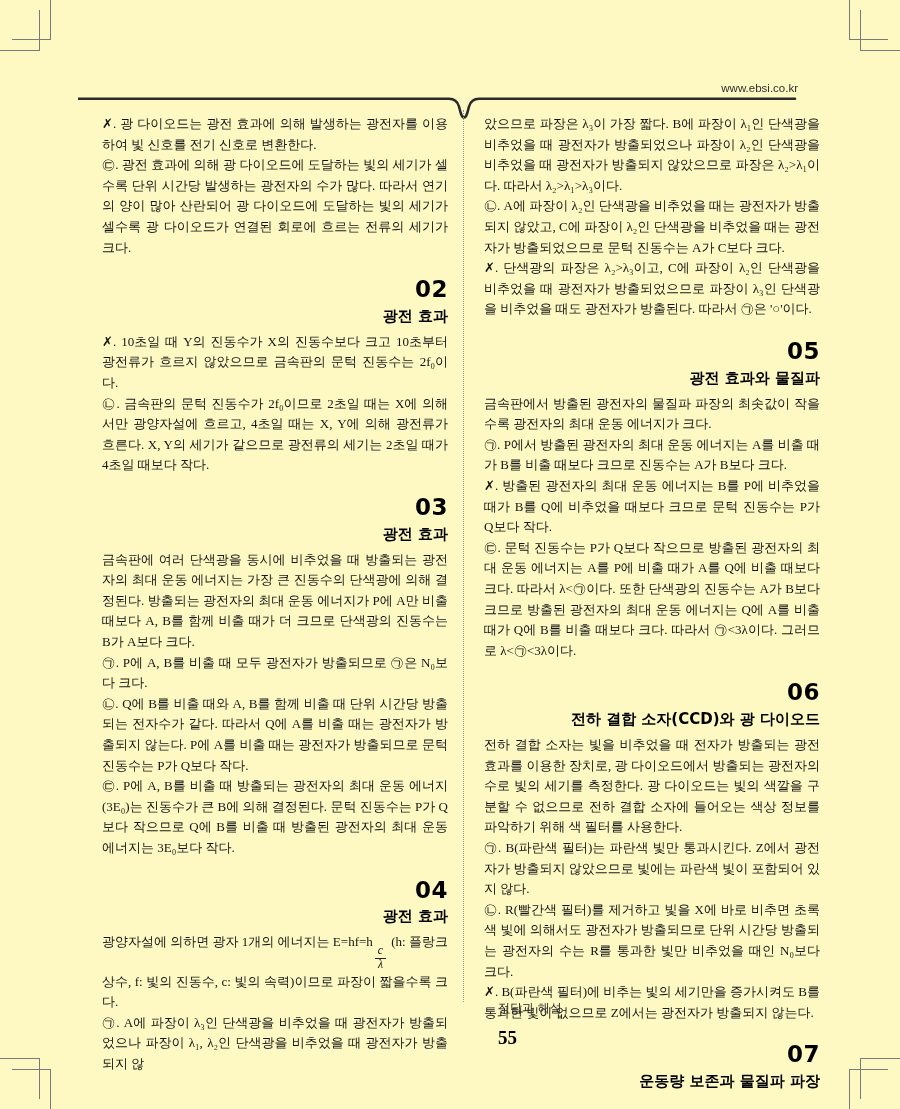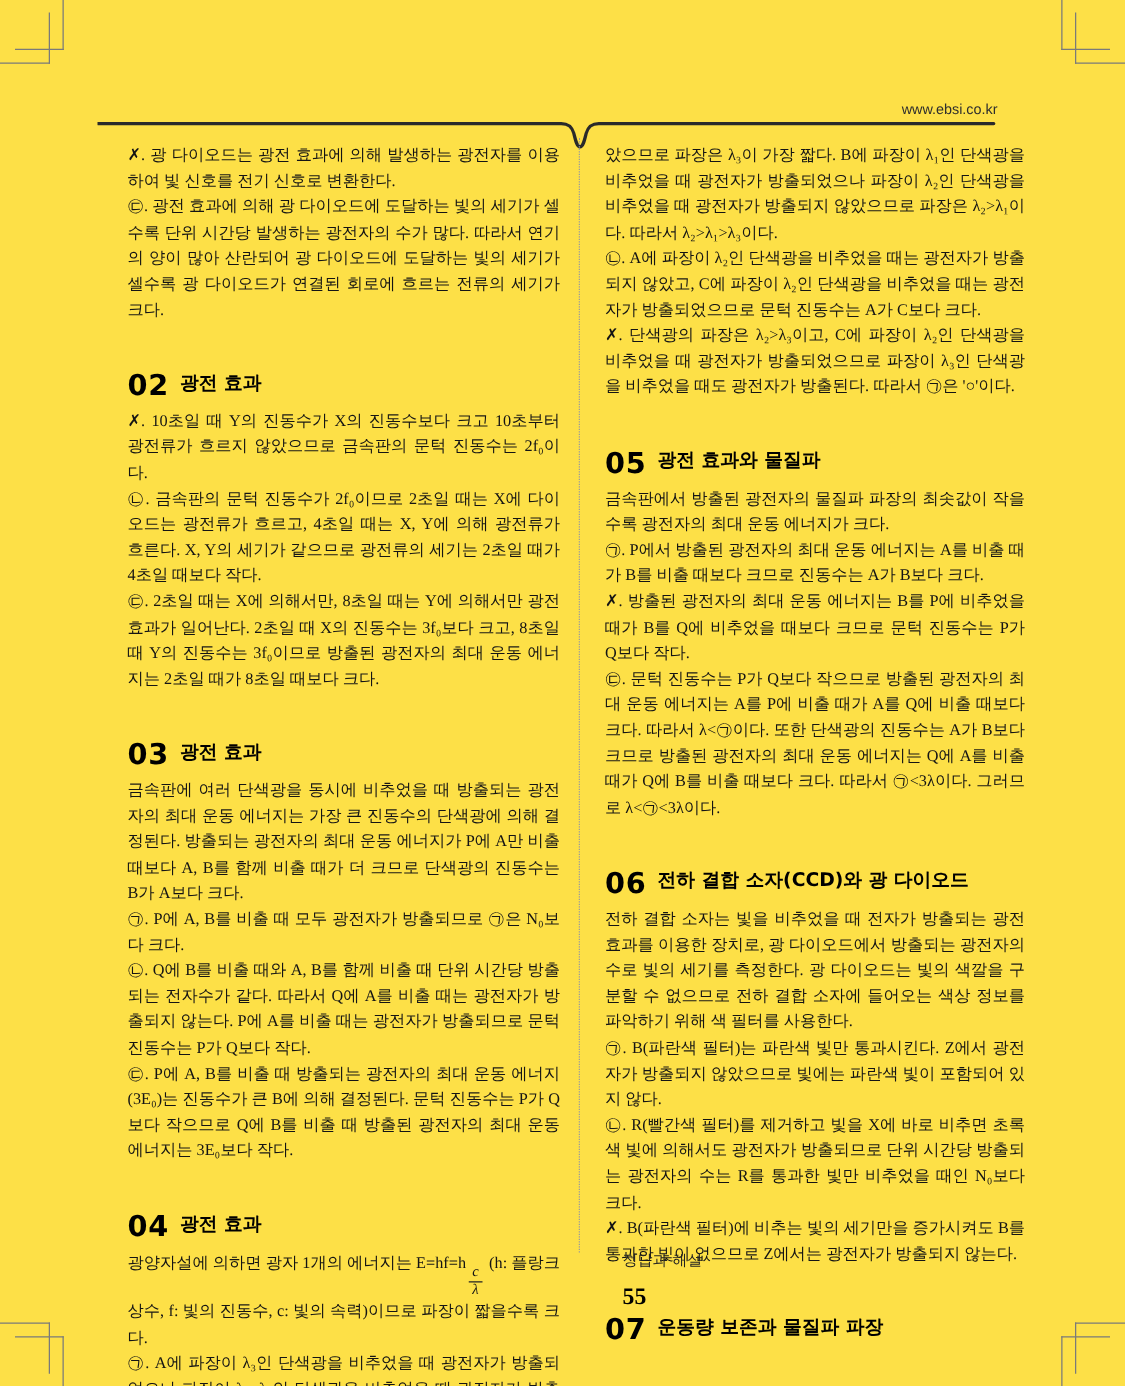--- a/index.html
+++ b/index.html
@@ -1,17 +1,17 @@
 <!DOCTYPE html>
 <html><head>
 <meta charset="utf-8">
 <style>
   html,body { margin:0; padding:0; background:#e8e8e8; }
   .page {
-    position:relative; width:900px; height:1109px; background:#fde047;
+    position:relative; width:900px; height:1109px; background:#fef9c3;
     font-family:"Liberation Serif","DejaVu Serif",serif; overflow:hidden;
     margin:0 auto; color:#141414;
   }
   
   .cm { position:absolute; }
   .cm-tl-a { left:12px; top:0;    width:38px; height:39px; border-right:1px solid #7a7a7a; border-bottom:1px solid #7a7a7a; }
   .cm-tl-b { left:0;    top:10px; width:39px; height:40px; border-right:1px solid #7a7a7a; border-bottom:1px solid #7a7a7a; }
   .cm-tr-a { right:12px; top:0;    width:38px; height:39px; border-left:1px solid #7a7a7a; border-bottom:1px solid #7a7a7a; }
   .cm-tr-b { right:0;    top:10px; width:39px; height:40px; border-left:1px solid #7a7a7a; border-bottom:1px solid #7a7a7a; }
   .cm-bl-a { left:12px; bottom:0;    width:38px; height:39px; border-right:1px solid #7a7a7a; border-top:1px solid #7a7a7a; }
@@ -27,21 +27,21 @@
 
   .col { position:absolute; top:114px; }
   .col-left  { left:102px; width:346px; }
   .col-right { left:484px; width:336px; }
   .divider { position:absolute; left:463px; top:110px; height:892px; width:0; border-left:1px dotted #9a9a9a; }
 
   p.body {
     margin:0; font-size:13px; line-height:20.6px; text-align:justify;
     word-break:break-all; color:#141414;
   }
-  .sec { margin:41px 0 7px 0; display:flex; gap:9px; }
+  .sec { margin:21px 0 7px 0; display:flex; align-items:flex-end; gap:9px;flex-direction:column; }
   .sec-num {
     font-family:"DejaVu Sans","Liberation Sans",sans-serif; font-weight:bold;
     font-size:23px; line-height:0.9; color:#000; letter-spacing:0.5px;
   }
   .sec-title {
     font-family:"DejaVu Sans","Liberation Sans",sans-serif; font-weight:bold;
     font-size:15px; line-height:1; color:#000; padding-bottom:1px;
   }
   .frac {
     display:inline-flex; flex-direction:column; text-align:center;
@@ -80,22 +80,21 @@
 
   <div class="col col-left">
     <p class="body">✗. 광 다이오드는 광전 효과에 의해 발생하는 광전자를 이용하여 빛 신호를 전기 신호로 변환한다.</p>
     <p class="body">㉢. 광전 효과에 의해 광 다이오드에 도달하는 빛의 세기가 셀수록 단위 시간당 발생하는 광전자의 수가 많다. 따라서 연기의 양이 많아 산란되어 광 다이오드에 도달하는 빛의 세기가 셀수록 광 다이오드가 연결된 회로에 흐르는 전류의 세기가 크다.</p>
 
     <div class="sec">
       <span class="sec-num">02</span>
       <span class="sec-title">광전 효과</span>
     </div>
     <p class="body">✗. 10초일 때 Y의 진동수가 X의 진동수보다 크고 10초부터 광전류가 흐르지 않았으므로 금속판의 문턱 진동수는 2f₀이다.</p>
-    <p class="body">㉡. 금속판의 문턱 진동수가 2f₀이므로 2초일 때는 X에 다이오드는 광전류가 흐르고, 4초일 때는 X, Y에 의해 광전류가 흐른다. X, Y의 세기가 같으므로 광전류의 세기는 2초일 때가 4초일 때보다 작다.</p>
-    <p class="body">㉢. 2초일 때는 X에 의해서만, 8초일 때는 Y에 의해서만 광전 효과가 일어난다. 2초일 때 X의 진동수는 3f₀보다 크고, 8초일 때 Y의 진동수는 3f₀이므로 방출된 광전자의 최대 운동 에너지는 2초일 때가 8초일 때보다 크다.</p>
+    <p class="body">㉡. 금속판의 문턱 진동수가 2f₀이므로 2초일 때는 X에 의해서만 광양자설에 흐르고, 4초일 때는 X, Y에 의해 광전류가 흐른다. X, Y의 세기가 같으므로 광전류의 세기는 2초일 때가 4초일 때보다 작다.</p>
 
     <div class="sec">
       <span class="sec-num">03</span>
       <span class="sec-title">광전 효과</span>
     </div>
     <p class="body">금속판에 여러 단색광을 동시에 비추었을 때 방출되는 광전자의 최대 운동 에너지는 가장 큰 진동수의 단색광에 의해 결정된다. 방출되는 광전자의 최대 운동 에너지가 P에 A만 비출 때보다 A, B를 함께 비출 때가 더 크므로 단색광의 진동수는 B가 A보다 크다.</p>
     <p class="body">㉠. P에 A, B를 비출 때 모두 광전자가 방출되므로 ㉠은 N₀보다 크다.</p>
     <p class="body">㉡. Q에 B를 비출 때와 A, B를 함께 비출 때 단위 시간당 방출되는 전자수가 같다. 따라서 Q에 A를 비출 때는 광전자가 방출되지 않는다. P에 A를 비출 때는 광전자가 방출되므로 문턱 진동수는 P가 Q보다 작다.</p>
     <p class="body">㉢. P에 A, B를 비출 때 방출되는 광전자의 최대 운동 에너지(3E₀)는 진동수가 큰 B에 의해 결정된다. 문턱 진동수는 P가 Q보다 작으므로 Q에 B를 비출 때 방출된 광전자의 최대 운동 에너지는 3E₀보다 작다.</p>
 

